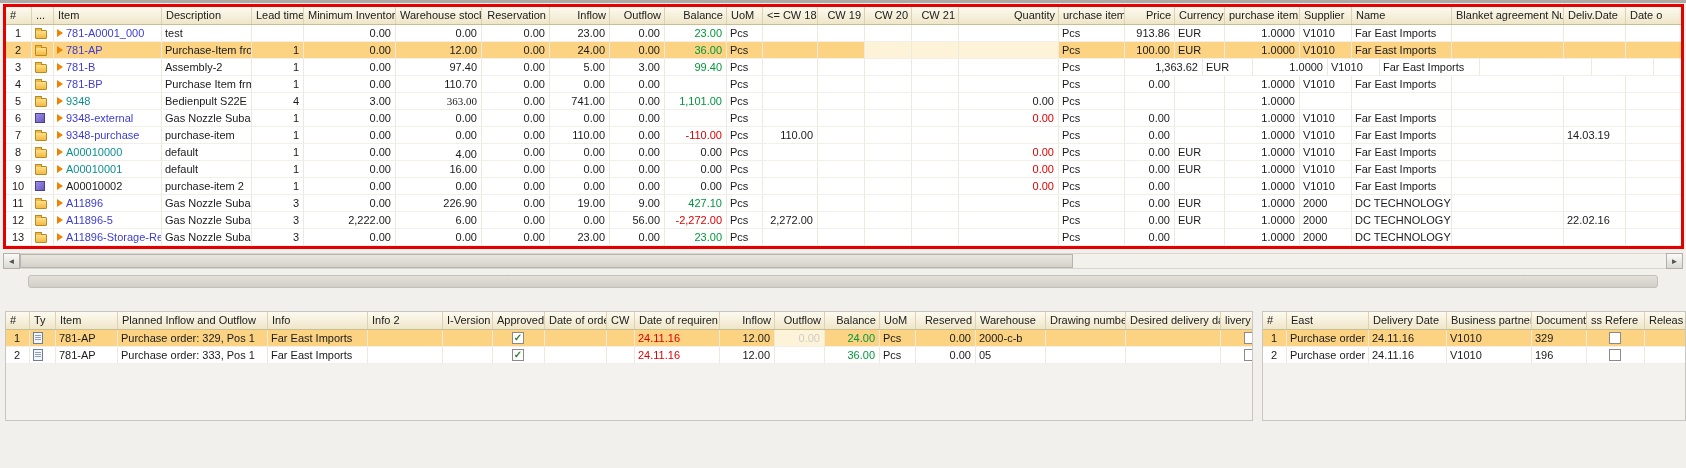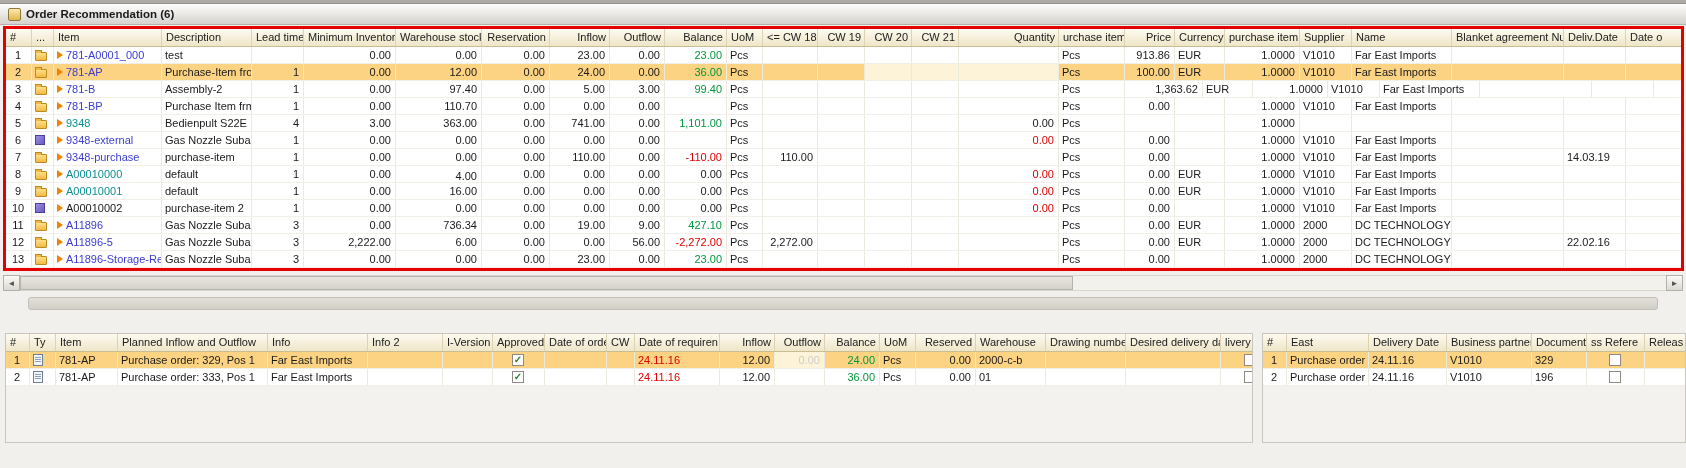--- a/index.html
+++ b/index.html
@@ -105,24 +105,20 @@
   .panel { background: #f3f2ef; border: 1px solid #c9c6bf; height: 110px; overflow: hidden; }
   .panel.left { width: 1248px; }
   .panel.right { width: 424px; }
   .panel .thead { height: 18px; }
 </style>
 </head>
 <body>
 
 <div class="app">
 
-  <div class="titlebar">
-    <span class="win-icon"></span>
-    <span class="title">Order Recommendation (6)</span>
-  </div>
 
 
   <div class="main-wrap">
     <div class="tbl" id="main-table">
         <div class="thead">
           <div class="th" style="width: 26px;">#</div>
           <div class="th" style="width: 22px;">...</div>
           <div class="th" style="width: 108px;">Item</div>
           <div class="th" style="width: 90px;">Description</div>
           <div class="th" style="width: 52px; text-align: right;">Lead time</div>
@@ -415,21 +411,21 @@
           </div>
           <div class="td" style="width: 90px;">
             <span>Bedienpult S22E</span>
           </div>
           <div class="td num" style="width: 52px;">
             <span>4</span>
           </div>
           <div class="td num" style="width: 92px;">
             <span>3.00</span>
           </div>
-          <div class="td num" style="width: 86px;">
+          <div class="td num" style="width: 86px; font-family: Liberation Serif, serif;">
             <span>363.00</span>
           </div>
           <div class="td num" style="width: 68px;">
             <span>0.00</span>
           </div>
           <div class="td num" style="width: 60px;">
             <span>741.00</span>
           </div>
           <div class="td num" style="width: 55px;">
             <span>0.00</span>
@@ -804,21 +800,21 @@
           <div class="td" style="width: 90px;">
             <span>Gas Nozzle Subass</span>
           </div>
           <div class="td num" style="width: 52px;">
             <span>3</span>
           </div>
           <div class="td num" style="width: 92px;">
             <span>0.00</span>
           </div>
           <div class="td num" style="width: 86px;">
-            <span>736.34</span>
+            <span>226.90</span>
           </div>
           <div class="td num" style="width: 68px;">
             <span>0.00</span>
           </div>
           <div class="td num" style="width: 60px;">
             <span>19.00</span>
           </div>
           <div class="td num" style="width: 55px;">
             <span>9.00</span>
           </div>
@@ -1108,21 +1104,21 @@
             <div class="td num" style="width: 55px;">
               <span class="c-green">36.00</span>
             </div>
             <div class="td" style="width: 36px;">
               <span>Pcs</span>
             </div>
             <div class="td num" style="width: 60px;">
               <span>0.00</span>
             </div>
             <div class="td" style="width: 70px;">
-              <span>01</span>
+              <span>05</span>
             </div>
             <div class="td" style="width: 80px;"></div>
             <div class="td" style="width: 95px;"></div>
             <div class="td center" style="width: 60px;">
               <span class="checkbox"></span>
             </div>
           </div>
         </div>
     </div>
     <div class="panel right">

